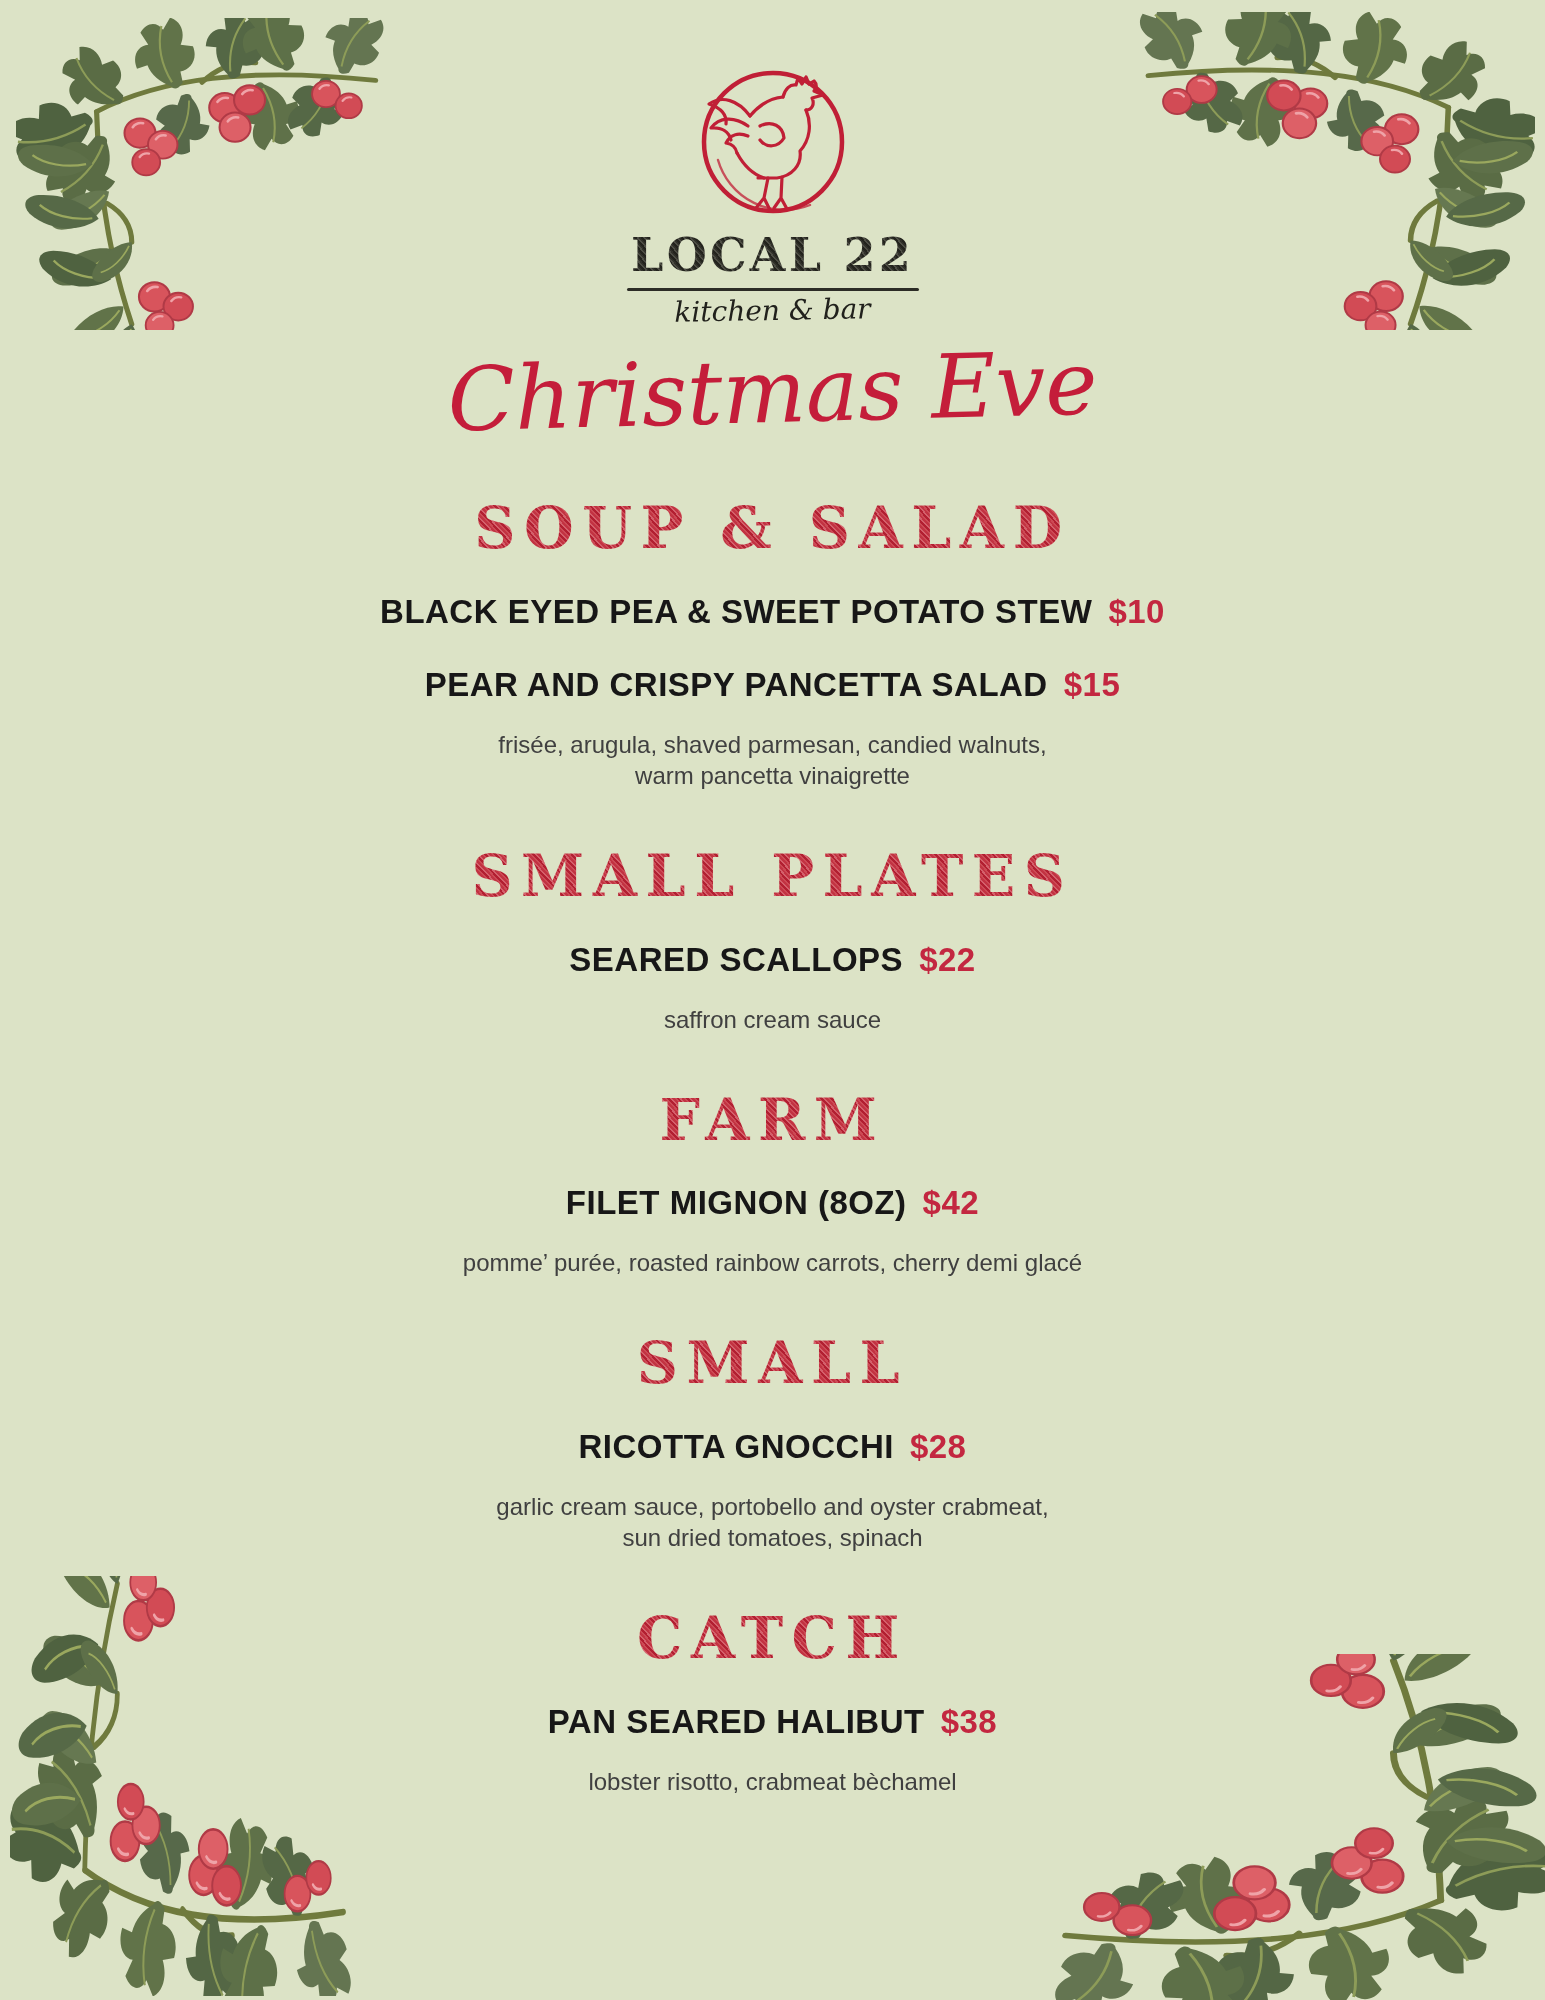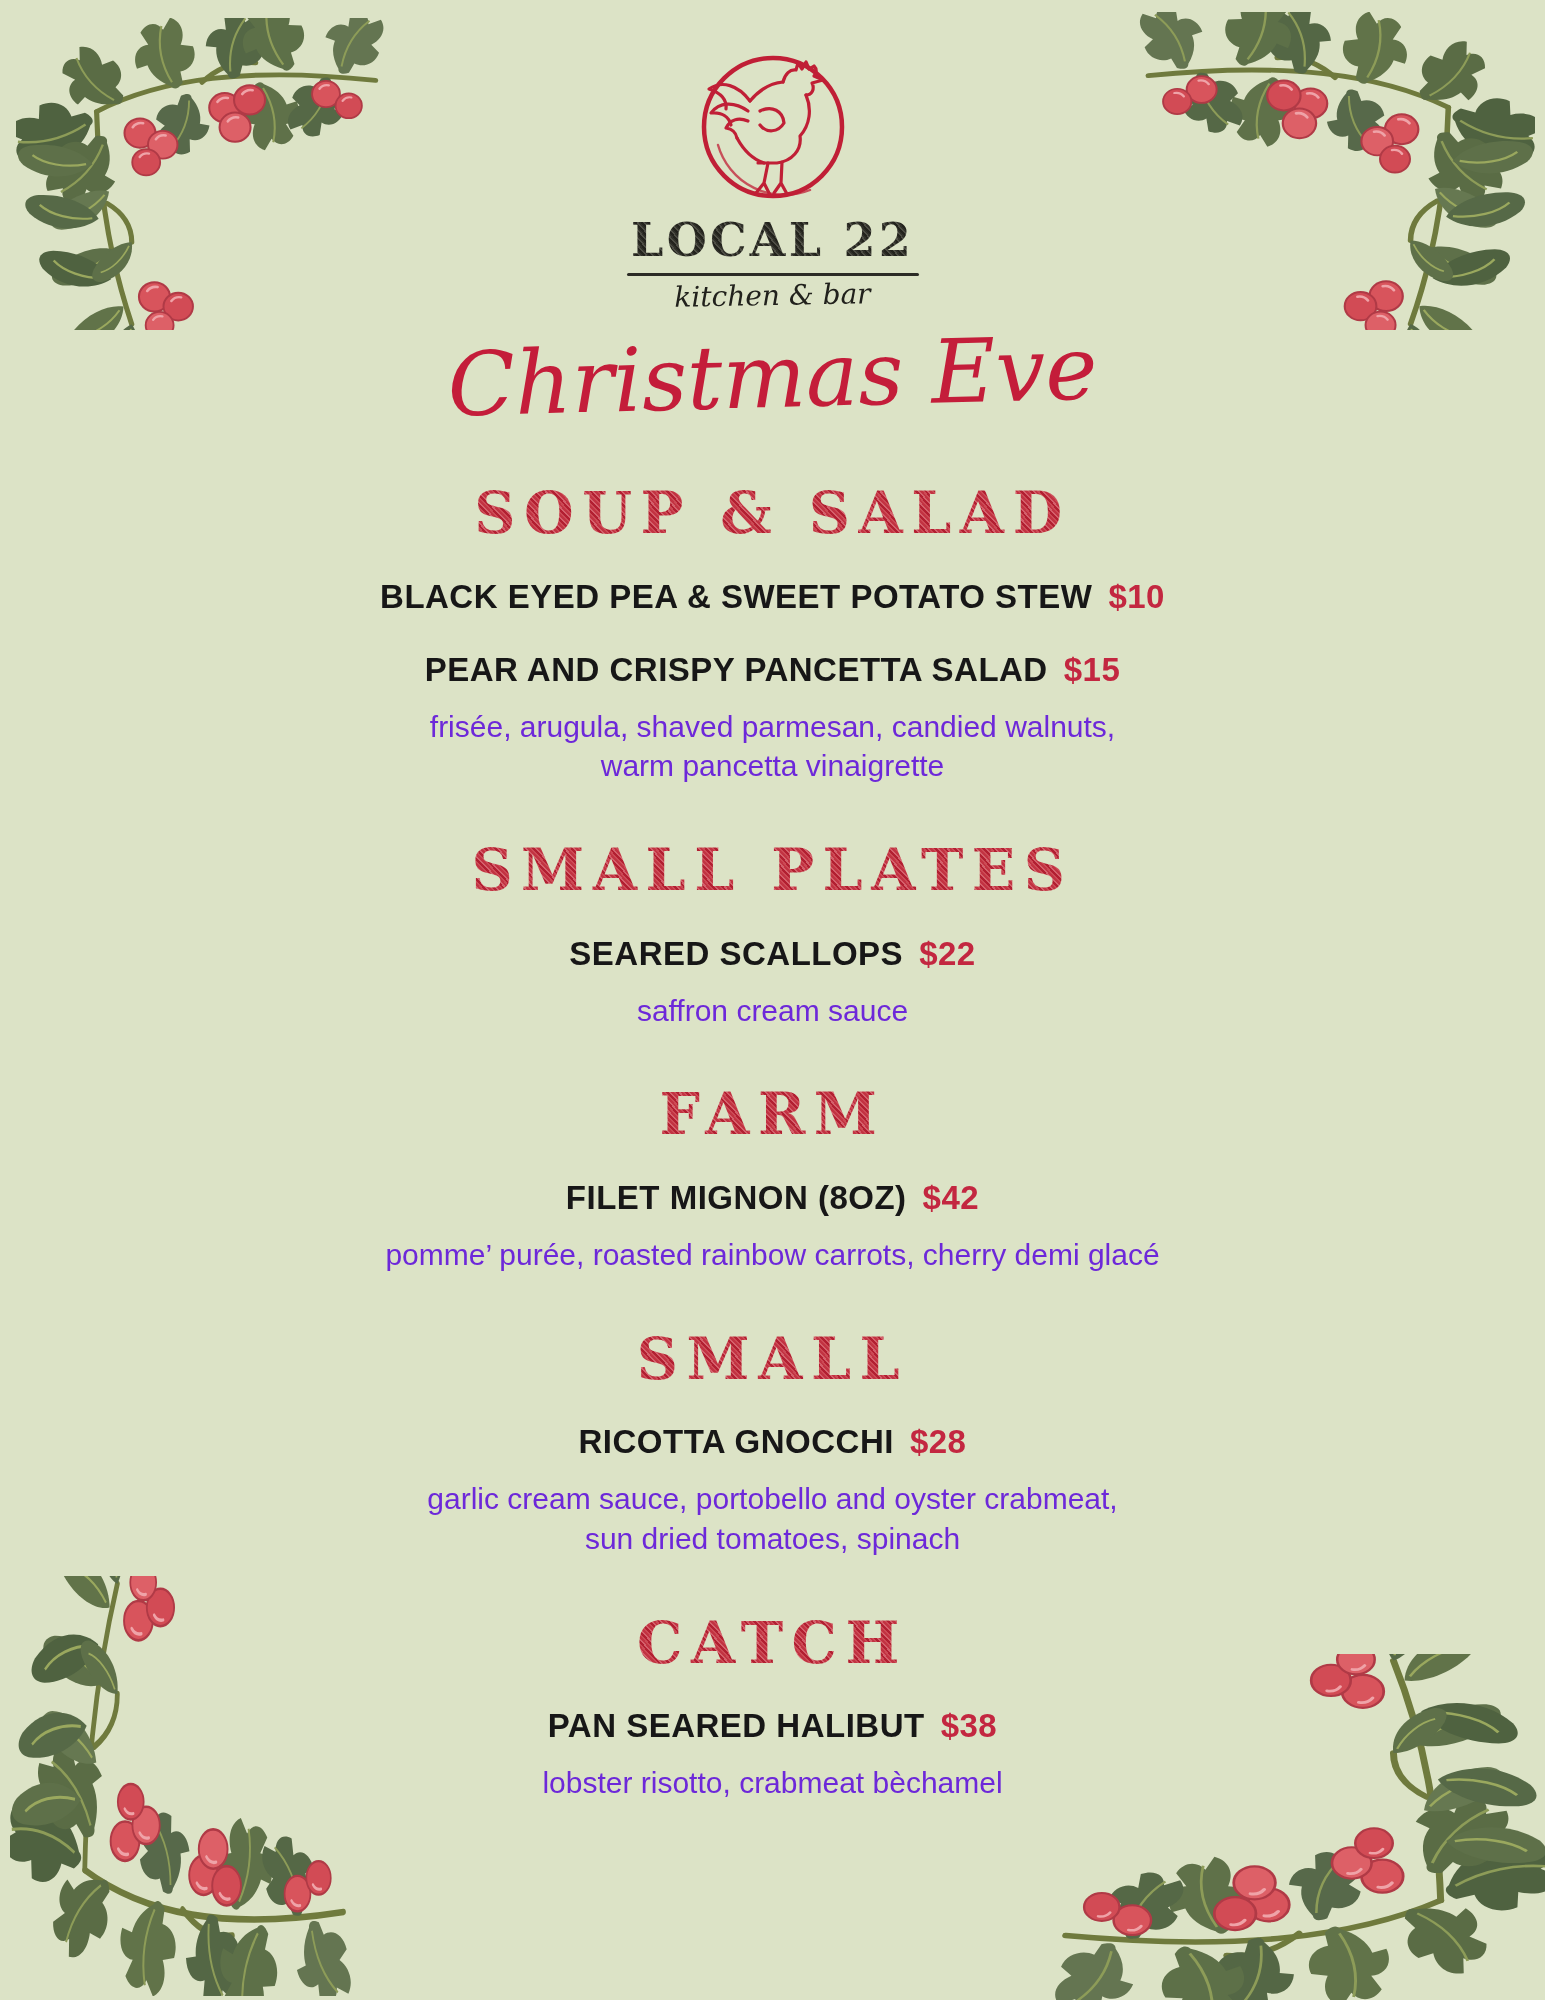--- a/index.html
+++ b/index.html
@@ -18,21 +18,21 @@
   
   .holly { position: absolute; z-index: 0; pointer-events: none; }
   .holly.tl { left: 16px;  top: 18px;    width: 372px; height: 312px; }
   .holly.tr { right: 10px; top: 12px;    width: 400px; height: 318px; transform: scaleX(-1); }
   .holly.bl { left: 10px;  bottom: 4px;  width: 345px; height: 420px; transform: scaleY(-1); }
   .holly.br { right: -4px; bottom: -6px; width: 500px; height: 352px; transform: scale(-1,-1); }
 
   
   .column { position: relative; z-index: 1; text-align: center; }
 
-  .logo-block { padding-top: 49px; }
+  .logo-block { padding-top: 64px; }
   .rooster-svg { width: 178px; height: 160px; display: block; margin: 0 auto; }
 
   .logo-name {
     margin-top: 8px;
     font-family: "DejaVu Serif", serif;
     font-weight: 700;
     font-size: 46px; line-height: 1;
     letter-spacing: 0.07em;
     color: #2c2c26;
   }
@@ -89,23 +89,23 @@
 
   .menu-item { margin-top: 35px; }
   .item-head {
     font-weight: 700;
     font-size: 33px; line-height: 1.15;
     letter-spacing: 0.015em;
     color: #171717;
   }
   .item-price { color: #c32740; margin-left: 16px; text-align: right; }
   .item-desc {
-    margin-top: 18px;
-    font-size: 30px; line-height: 1.32;
-    color: #6d28d9;
+    margin-top: 25px;
+    font-size: 24px; line-height: 1.32;
+    color: #404040;
   }
 
   .defs-hidden { position: absolute; width: 0; height: 0; overflow: hidden; }
 </style>
 </head>
 <body>
 
 <svg class="defs-hidden" aria-hidden="true">
   <defs>
 

